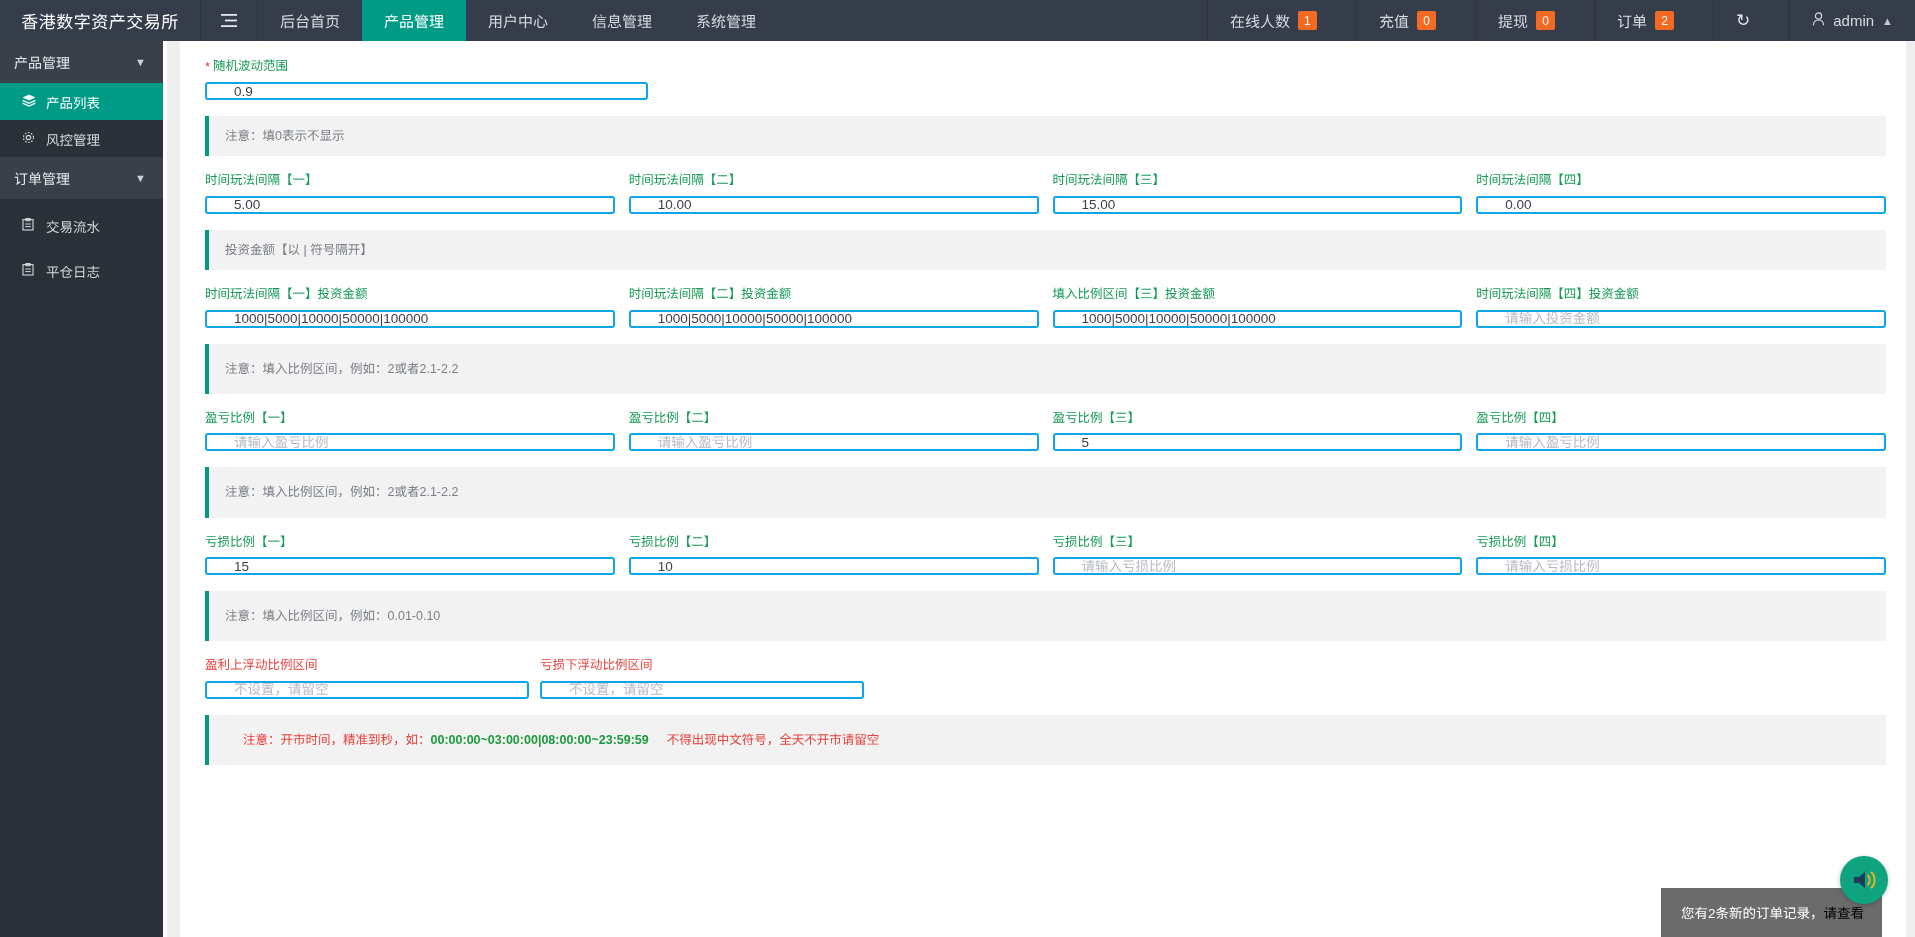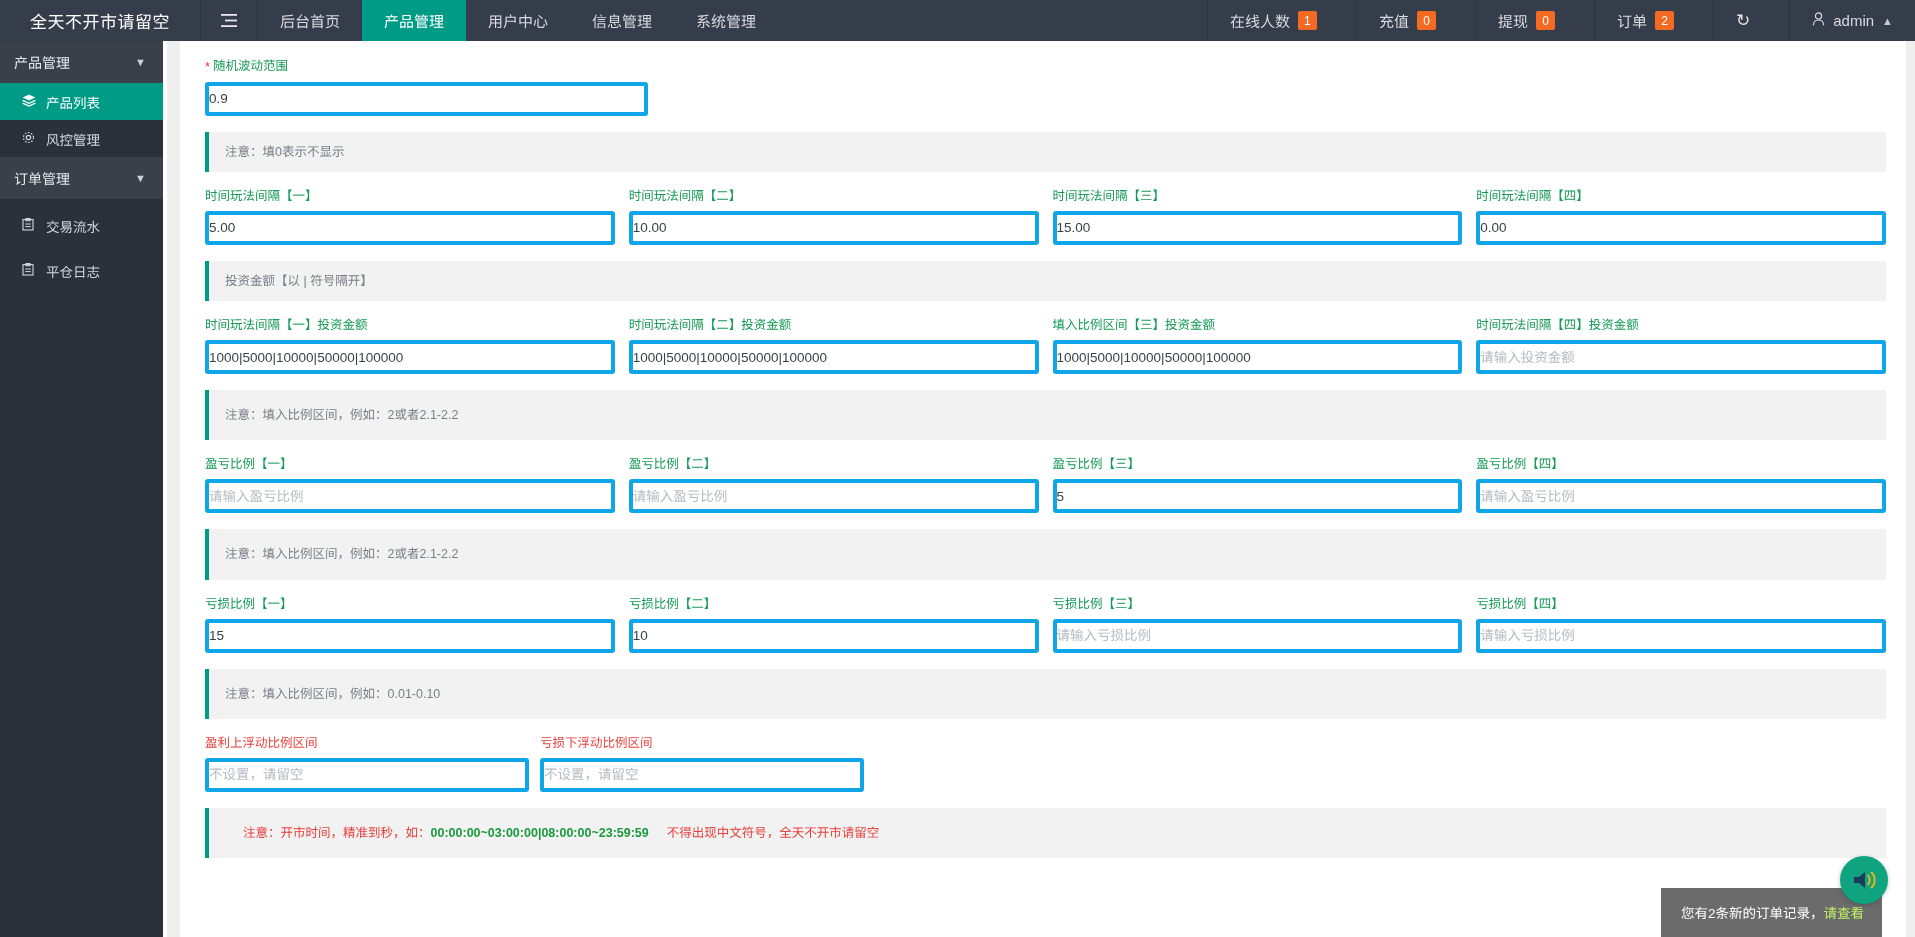--- a/index.html
+++ b/index.html
@@ -106,24 +106,24 @@
 
   .form-label {
     font-size: 12.5px; color: #159a55;
     margin-bottom: 7px; line-height: 1.2;
     white-space: nowrap;
   }
   .form-label.red { color: #e8413c; }
   .req-star { color: #e8413c; margin-right: 3px; font-size: 13px; vertical-align: -1px;}
 
   .inp {
-    width: 100%; height: 34px;
-    border: 4px solid #0ea5e9; border-radius: 3px;
+    width: 100%; height: 18px;
+    border: 2px solid #0ea5e9; border-radius: 3px;
     background: #ffffff;
-    padding: 0 0;
+    padding: 0 27px;
     font-size: 13.5px; color: #3b3f46;
     font-family: "Liberation Sans", "DejaVu Sans", sans-serif;
     outline: none;
   }
   .inp::placeholder { color: #b6bac1; }
 
   .first-field { width: 443px; margin-bottom: 16px; }
 
   .note {
     background: #f2f2f2;
@@ -149,37 +149,37 @@
   
   .toast {
     position: absolute; bottom: 0px; right: 33px;
     background: #6b6b6b;
     color: #ffffff;
     font-size: 13.5px;
     padding: 14px 18px 15px 20px;
     white-space: nowrap;
     z-index: 60;
   }
-  .toast a { color: #bef264; text-decoration: none; }
+  .toast a { color: #000000; text-decoration: none; }
   .soundbtn {
     position: absolute; bottom: 33px; right: 27px;
     width: 48px; height: 48px; border-radius: 50%;
     background: #10a37f;
     display: flex; align-items: center; justify-content: center;
     z-index: 70;
     cursor: pointer;
     box-shadow: 0 1px 4px rgba(0,0,0,.25);
   }
   .soundbtn svg { display: block; }
 </style>
 </head>
 <body>
 
 <div class="topbar">
-  <div class="brand">全天不开市请留空</div>
+  <div class="brand">香港数字资产交易所</div>
   <div class="ham">
     <svg width="16" height="13" viewBox="0 0 16 13" aria-hidden="true">
       <rect x="0" y="0" width="16" height="1.8" fill="#e5e8ee"></rect>
       <rect x="4" y="5.6" width="12" height="1.8" fill="#e5e8ee"></rect>
       <rect x="0" y="11.2" width="16" height="1.8" fill="#e5e8ee"></rect>
     </svg>
   </div>
   <div class="navtabs">
     <div class="navtab">后台首页</div>
     <div class="navtab active">产品管理</div>

